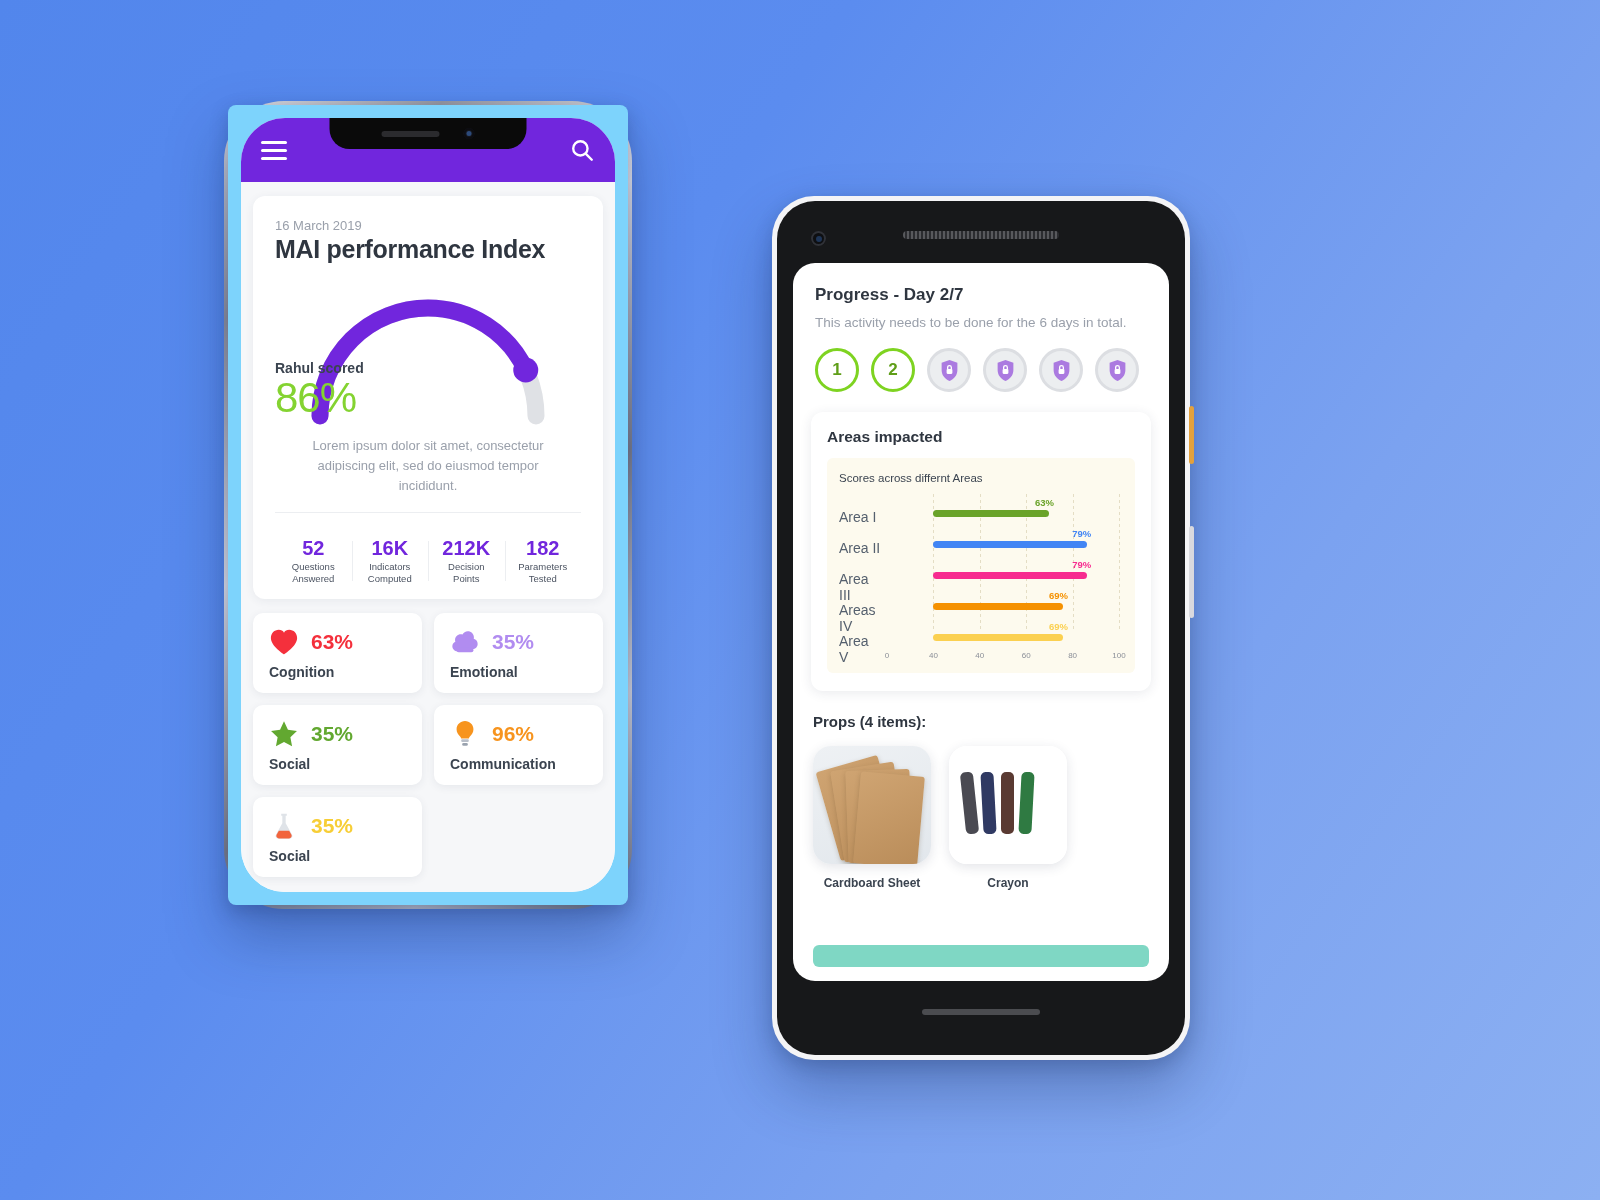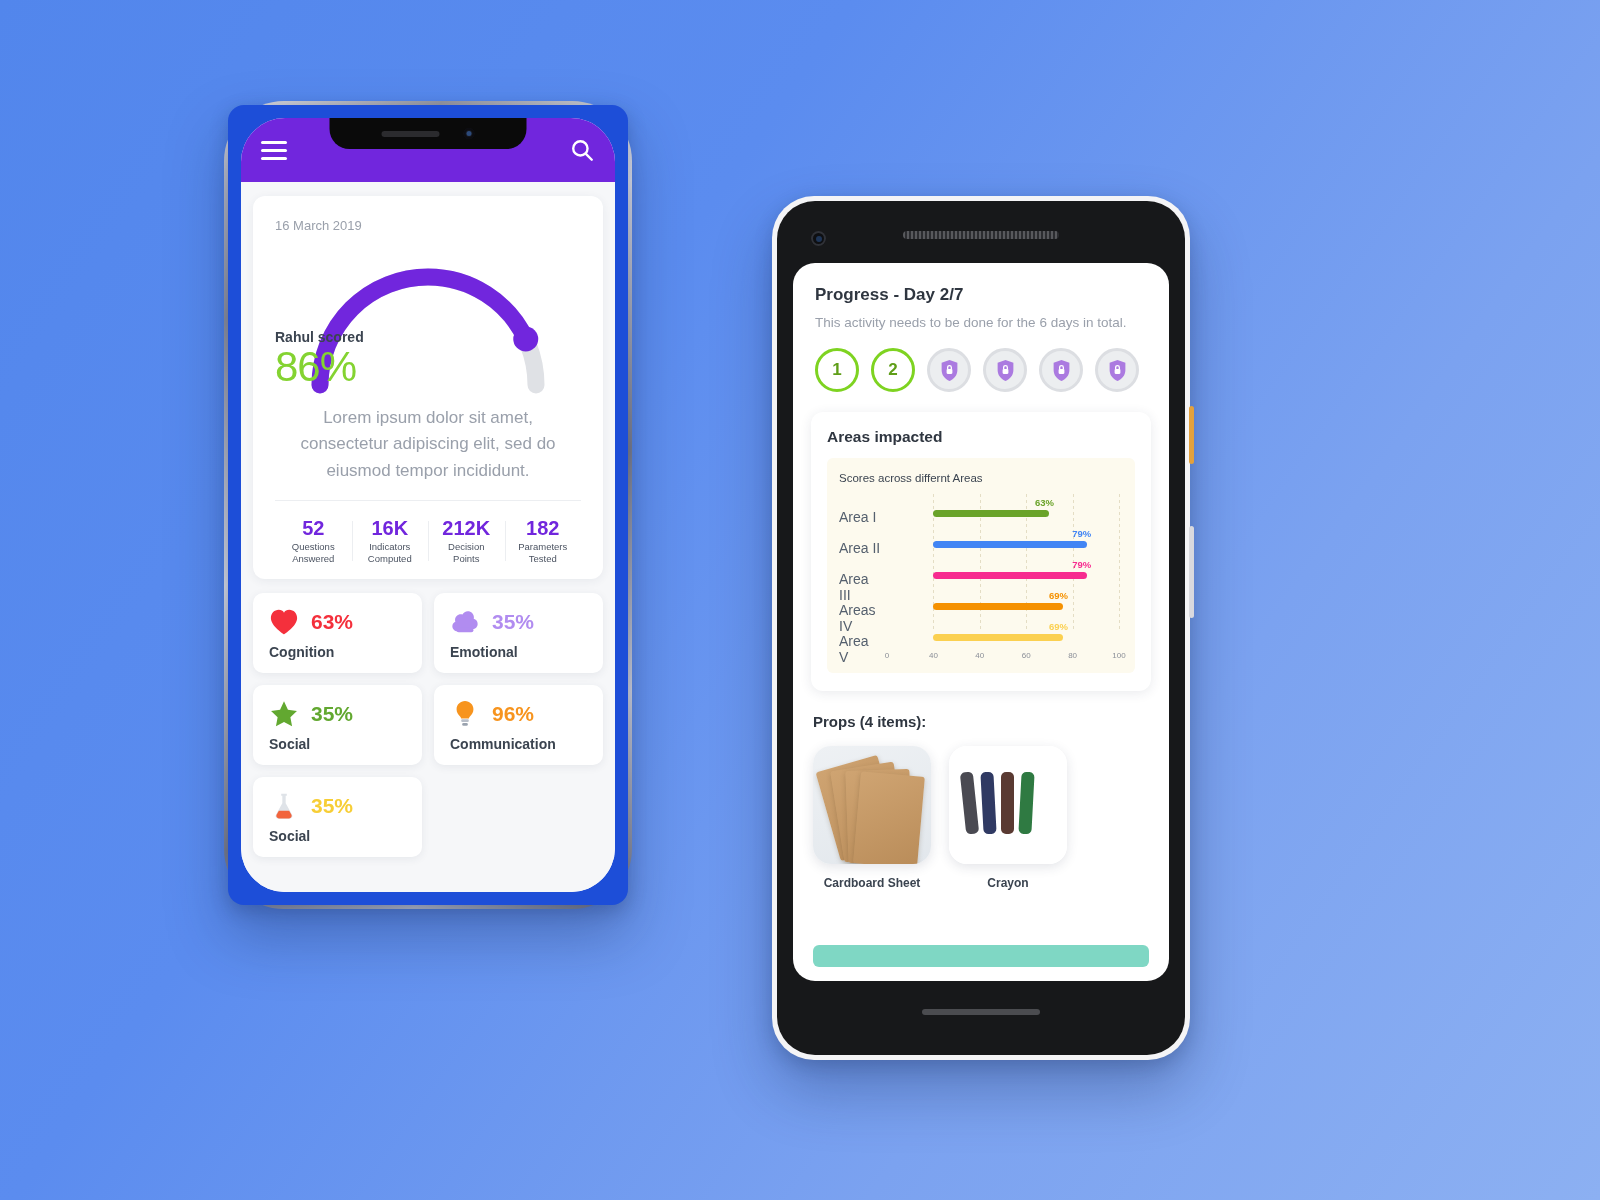--- a/index.html
+++ b/index.html
@@ -7,22 +7,22 @@
   body {
     font-family: "Liberation Sans", sans-serif;
     background: linear-gradient(125deg, #5286ec 0%, #5b8cef 35%, #7ba2f0 70%, #8cb0f2 100%);
     position: relative;
   }
 
   
   #iphone {
     position: absolute; left: 228px; top: 105px;
     width: 400px; height: 800px;
-    background: #1d4ed8;
-    border-radius: 16px;
+    background: #7dd3fc;
+    border-radius: 8px;
     padding: 13px;
     box-shadow: 0 30px 60px rgba(20,40,90,.35), 0 6px 18px rgba(20,40,90,.25);
   }
   #iphone::before { 
     content: ""; position: absolute; inset: -4px;
     border-radius: 60px;
     background: linear-gradient(135deg, #e8e8ec 0%, #9a9aa2 18%, #f2f2f5 40%, #86868e 62%, #e6e6ea 82%, #7e7e86 100%);
     z-index: -1;
   }
   .iph-screen {
@@ -60,26 +60,26 @@
 
   .gauge-wrap { position: relative; width: 100%; height: 150px; margin-top: 12px; }
   .gauge-wrap svg { display: block; margin: 0 auto; }
   .gauge-center {
     position: absolute; left: 0; right: 0; bottom: 6px; 
   }
   .gauge-label { font-size: 14px; font-weight: bold; color: #3b4450; }
   .gauge-value { font-size: 42px; font-weight: normal; color: #84d331; line-height: 1.05; letter-spacing: -1px; }
 
   .hero-desc {
-    font-size: 17px; color: #9aa0ab; text-align: center;
+    font-size: 13px; color: #9aa0ab; text-align: center;
     line-height: 1.55; padding: 10px 16px 16px;
   }
   .stats {
     display: flex; border-top: 1px solid #eceef1;
-    padding: 16px 0 14px;
+    padding: 24px 0 14px;
   }
   .stat { flex: 1; text-align: center; position: relative; }
   .stat + .stat::before {
     content: ""; position: absolute; left: 0; top: 4px; bottom: 4px; width: 1px; background: #eceef1;
   }
   .stat-num { font-size: 20px; font-weight: bold; color: #7126dd; }
   .stat-lab { font-size: 9.5px; color: #4c5462; line-height: 1.25; margin-top: 1px; }
 
   .metrics { padding: 14px 12px 0; display: flex; flex-wrap: wrap; gap: 12px; }
   .metric {
@@ -202,20 +202,21 @@
       <svg class="search-ic" viewBox="0 0 24 24" fill="none" stroke="#fff" stroke-width="2.2" stroke-linecap="round">
         <circle cx="10.5" cy="10.5" r="6.6"></circle>
           <line x1="15.6" y1="15.6" x2="21" y2="21"></line>
       </svg>
     </div>
 
     <div class="iph-body">
 
       <div class="card hero">
         <div class="hero-date">16 March 2019</div>
+        <div class="hero-title">MAI performance Index</div>
 
         <div class="gauge-wrap">
           <svg width="260" height="150" viewBox="0 0 260 150">
             <path d="M22 140 A108 108 0 0 1 238 140" fill="none" stroke="#dfe1e5" stroke-width="17" stroke-linecap="round"></path>
             <path id="gauge-arc" d="M22 140 A108 108 0 0 1 238 140" fill="none" stroke="#7126dd" stroke-width="17" stroke-linecap="round" stroke-dasharray="339.33978271484375" stroke-dashoffset="47.507569580078126"></path>
             <circle id="gauge-knob" cx="227.74502563476562" cy="94.00656127929688" r="12.5" fill="#7126dd"></circle>
           </svg>
           <div class="gauge-center">
             <div class="gauge-label">Rahul scored</div>
             <div class="gauge-value">86%</div>

